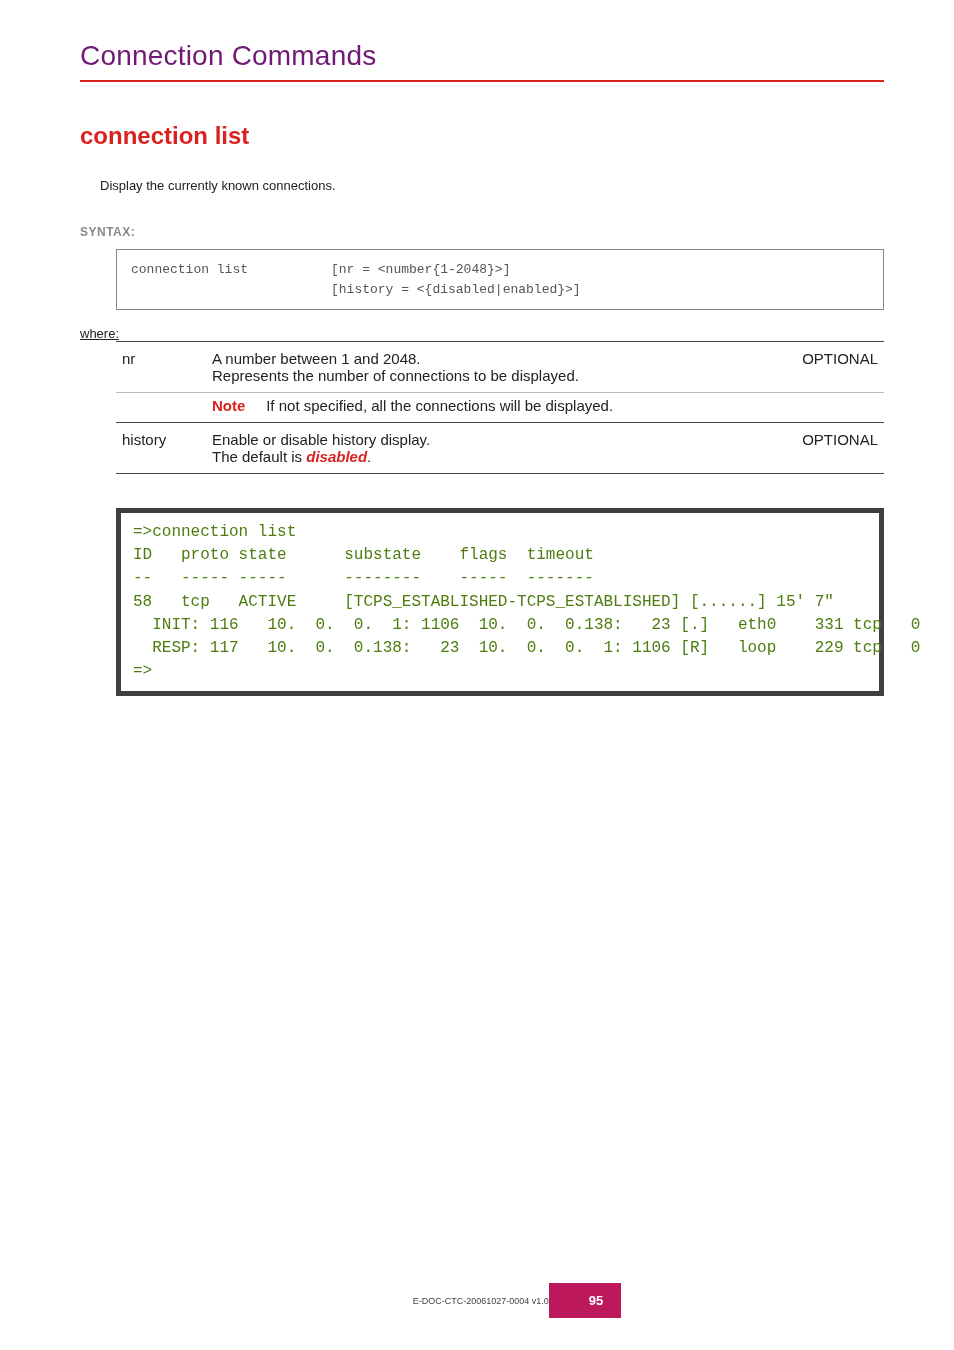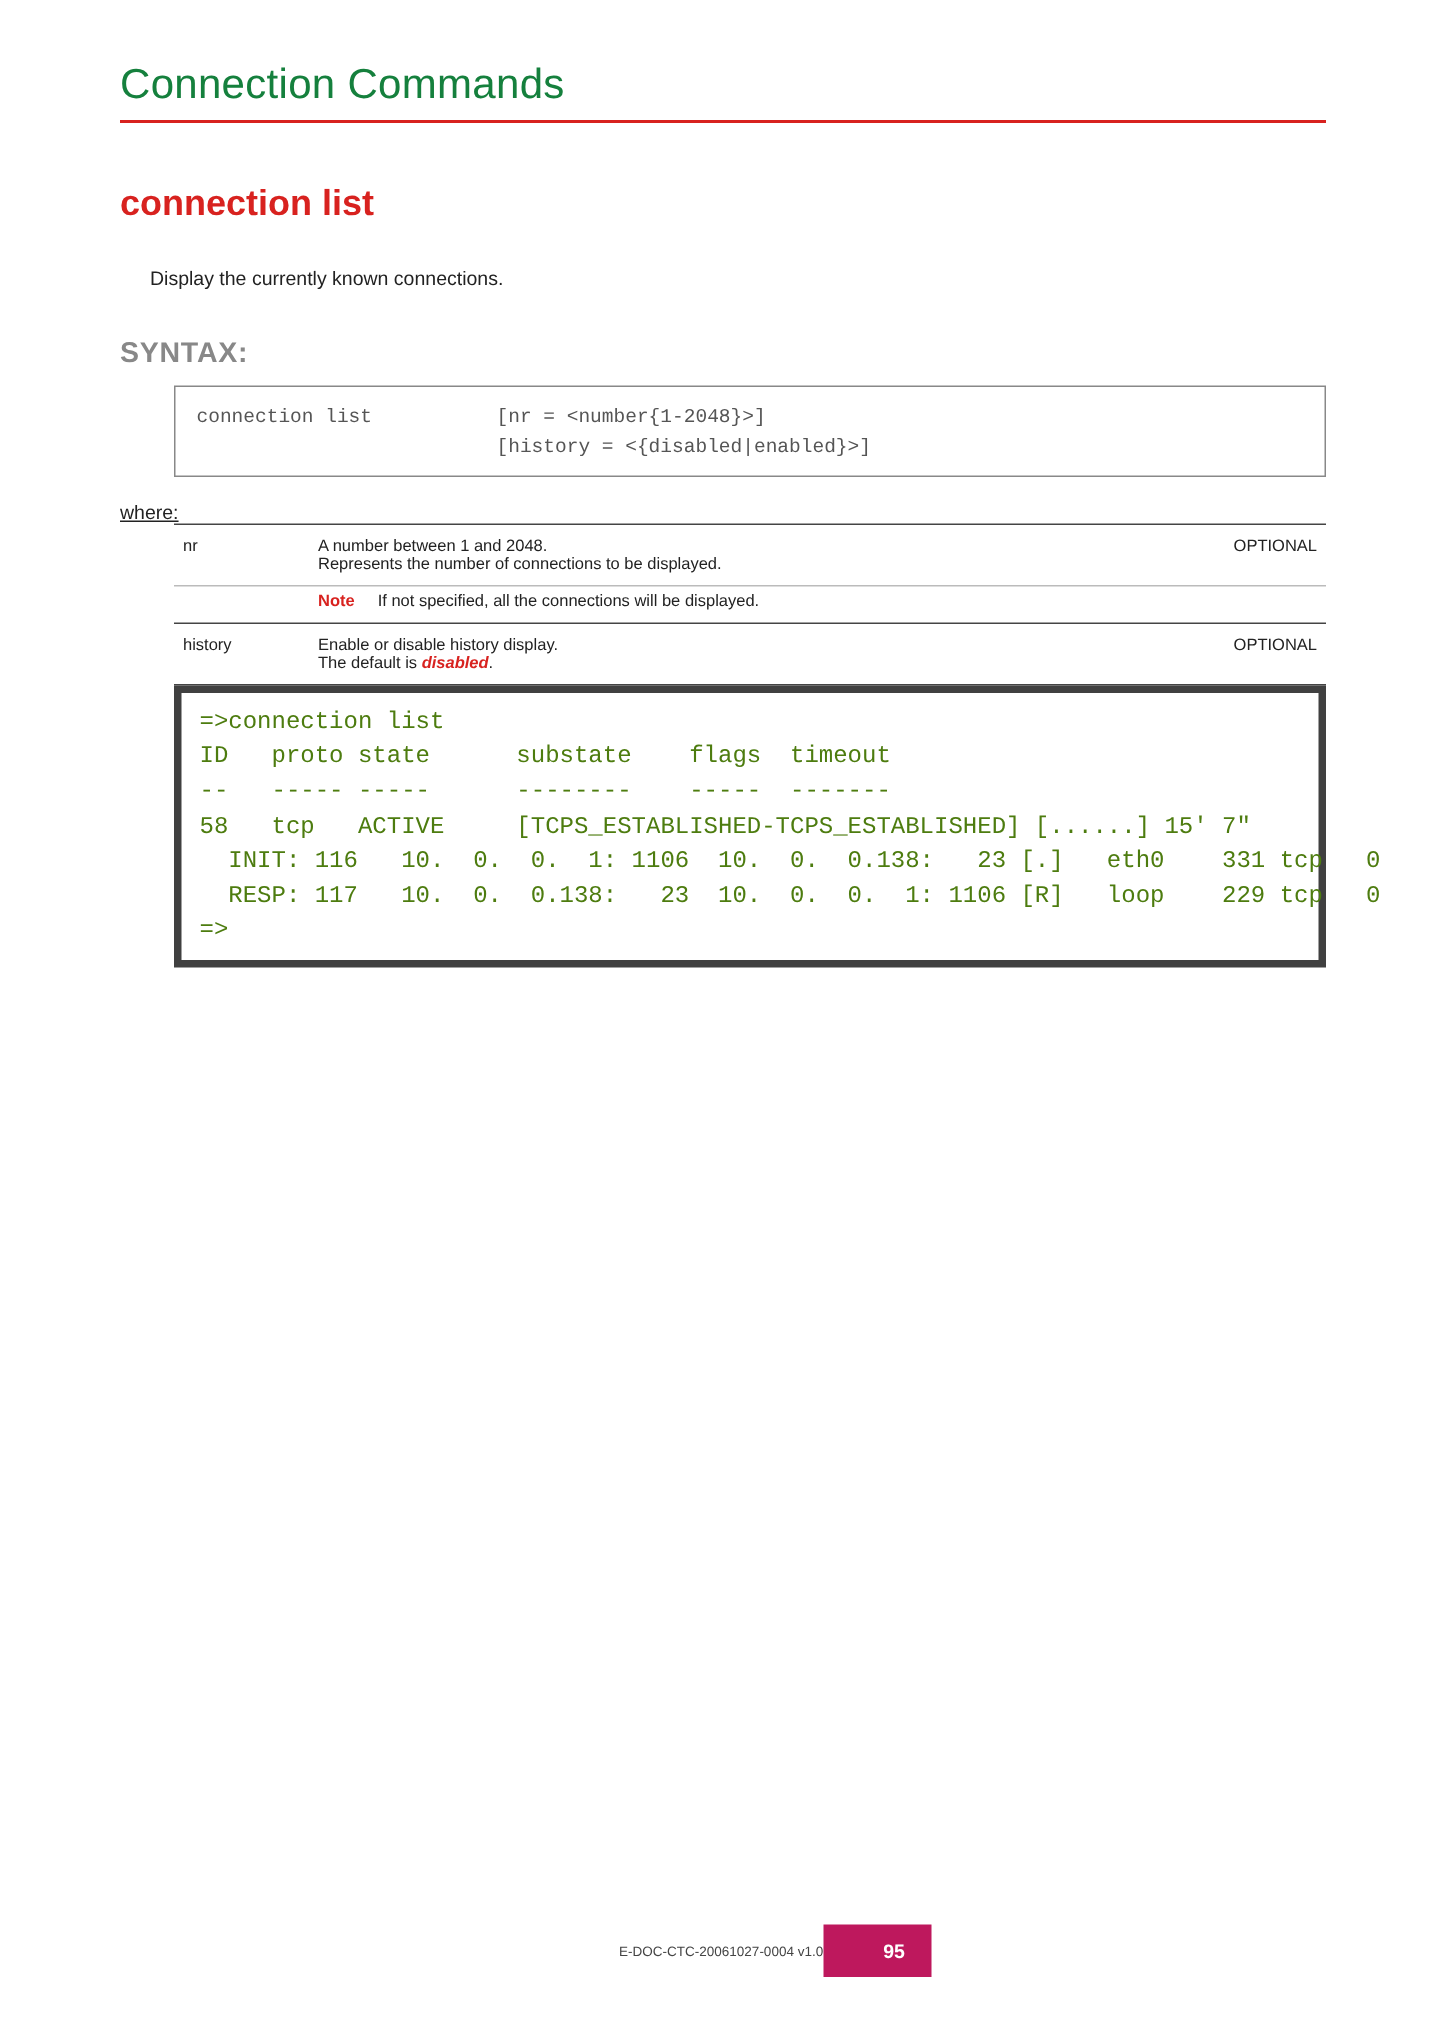--- a/index.html
+++ b/index.html
@@ -10,42 +10,42 @@
     font-family: Arial, Helvetica, sans-serif;
     color: #222;
     position: relative;
   }
   .page {
     padding: 40px 70px 0 80px;
   }
   .section-title {
     font-size: 28px;
     font-weight: 300;
-    color: #15803d;
+    color: #701a75;
     margin-bottom: 8px;
     letter-spacing: 0.2px;
   }
   .title-rule {
     border: none;
     border-top: 2px solid #d8221f;
     margin-bottom: 40px;
   }
   .cmd-title {
     font-size: 24px;
     font-weight: bold;
     color: #d8221f;
     margin-bottom: 28px;
   }
   .intro {
     font-size: 13px;
     margin-left: 20px;
     margin-bottom: 32px;
   }
   .sub-heading {
-    font-size: 19px;
+    font-size: 12px;
     font-weight: bold;
     color: #888;
     letter-spacing: 0.5px;
     margin-bottom: 10px;
   }
   .syntax-box {
     border: 1px solid #888;
     padding: 10px 14px;
     font-family: "Courier New", monospace;
     font-size: 13px;
@@ -58,21 +58,22 @@
   .syntax-cmd { width: 200px; flex-shrink: 0; }
   .where {
     font-size: 13px;
     margin-bottom: 0;
     text-decoration: underline;
   }
   .param-table {
     margin-left: 36px;
     width: calc(100% - 36px);
     border-collapse: collapse;
-    font-size: 11px;
+    font-size: 15px;
+    margin-bottom: 34px;
   }
   .param-table td {
     padding: 8px 6px;
     vertical-align: top;
   }
   .param-note-row td { padding-top: 4px; }
   .param-name { width: 90px; }
   .param-opt { width: 100px; text-align: right; }
   .hr-thin { border-top: 1px solid #444; }
   .hr-thin-light { border-top: 1px solid #bbb; }

